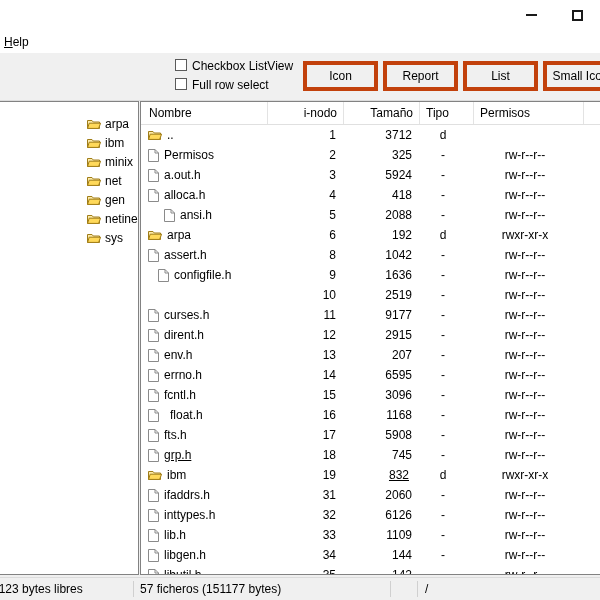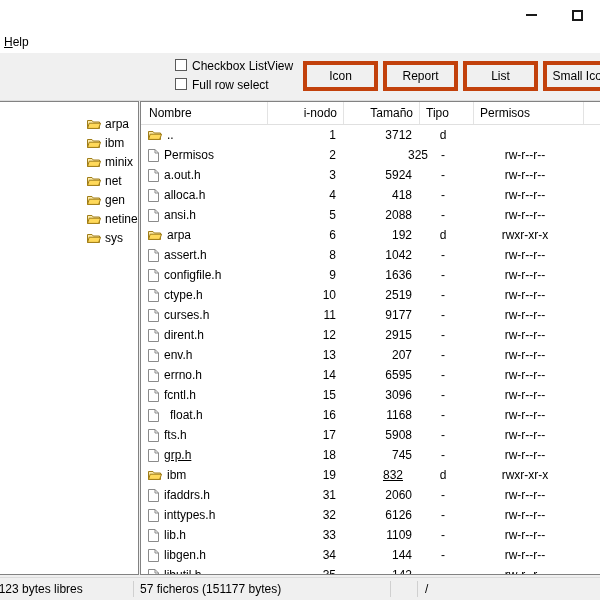--- a/index.html
+++ b/index.html
@@ -343,21 +343,21 @@
         </div>
         <div class="lv-row">
           <div class="lv-cell lv-name" style="left: 2px; width: 125px;">
             <svg class="ico" width="11" height="13" viewBox="0 0 11 13">
               <path d="M0.5 0.5 L7 0.5 L10.5 4 L10.5 12.5 L0.5 12.5 Z" fill="#ffffff" stroke="#8a8a8a" stroke-width="1"></path>
               <path d="M7 0.5 L7 4 L10.5 4" fill="none" stroke="#8a8a8a" stroke-width="1"></path>
             </svg>
             <span class="nm">Permisos</span>
           </div>
           <div class="lv-cell right" style="left: 127px; width: 68px; padding-right: 0px;">2</div>
-          <div class="lv-cell right" style="left: 219px; width: 68px; padding-right: 0px;">325</div>
+          <div class="lv-cell right" style="left: 203px; width: 68px; padding-right: 0px;">325</div>
           <div class="lv-cell center" style="left: 279px; width: 46px; padding-right: 0px;">-</div>
           <div class="lv-cell center" style="left: 333px; width: 102px; padding-right: 0px;">rw-r--r--</div>
           <div class="lv-cell right" style="left: 443px; width: 112px; padding-right: 0px;">13/04/2021 22</div>
         </div>
         <div class="lv-row">
           <div class="lv-cell lv-name" style="left: 2px; width: 125px;">
             <svg class="ico" width="11" height="13" viewBox="0 0 11 13">
               <path d="M0.5 0.5 L7 0.5 L10.5 4 L10.5 12.5 L0.5 12.5 Z" fill="#ffffff" stroke="#8a8a8a" stroke-width="1"></path>
               <path d="M7 0.5 L7 4 L10.5 4" fill="none" stroke="#8a8a8a" stroke-width="1"></path>
             </svg>
@@ -377,21 +377,21 @@
             </svg>
             <span class="nm">alloca.h</span>
           </div>
           <div class="lv-cell right" style="left: 127px; width: 68px; padding-right: 0px;">4</div>
           <div class="lv-cell right" style="left: 203px; width: 68px; padding-right: 0px;">418</div>
           <div class="lv-cell center" style="left: 279px; width: 46px; padding-right: 0px;">-</div>
           <div class="lv-cell center" style="left: 333px; width: 102px; padding-right: 0px;">rw-r--r--</div>
           <div class="lv-cell right" style="left: 443px; width: 112px; padding-right: 0px;">13/04/2021 22</div>
         </div>
         <div class="lv-row">
-          <div class="lv-cell lv-name" style="left: 2px; width: 125px;">
+          <div class="lv-cell lv-name" style="left: 18px; width: 125px;">
             <svg class="ico" width="11" height="13" viewBox="0 0 11 13">
               <path d="M0.5 0.5 L7 0.5 L10.5 4 L10.5 12.5 L0.5 12.5 Z" fill="#ffffff" stroke="#8a8a8a" stroke-width="1"></path>
               <path d="M7 0.5 L7 4 L10.5 4" fill="none" stroke="#8a8a8a" stroke-width="1"></path>
             </svg>
             <span class="nm">ansi.h</span>
           </div>
           <div class="lv-cell right" style="left: 127px; width: 68px; padding-right: 0px;">5</div>
           <div class="lv-cell right" style="left: 203px; width: 68px; padding-right: 0px;">2088</div>
           <div class="lv-cell center" style="left: 279px; width: 46px; padding-right: 0px;">-</div>
           <div class="lv-cell center" style="left: 333px; width: 102px; padding-right: 0px;">rw-r--r--</div>
@@ -419,41 +419,34 @@
             </svg>
             <span class="nm">assert.h</span>
           </div>
           <div class="lv-cell right" style="left: 127px; width: 68px; padding-right: 0px;">8</div>
           <div class="lv-cell right" style="left: 203px; width: 68px; padding-right: 0px;">1042</div>
           <div class="lv-cell center" style="left: 279px; width: 46px; padding-right: 0px;">-</div>
           <div class="lv-cell center" style="left: 333px; width: 102px; padding-right: 0px;">rw-r--r--</div>
           <div class="lv-cell right" style="left: 443px; width: 112px; padding-right: 0px;">13/04/2021 22</div>
         </div>
         <div class="lv-row">
-          <div class="lv-cell lv-name" style="left: 2px; width: 125px;">
+          <div class="lv-cell lv-name" style="left: 12px; width: 125px;">
             <svg class="ico" width="11" height="13" viewBox="0 0 11 13">
               <path d="M0.5 0.5 L7 0.5 L10.5 4 L10.5 12.5 L0.5 12.5 Z" fill="#ffffff" stroke="#8a8a8a" stroke-width="1"></path>
               <path d="M7 0.5 L7 4 L10.5 4" fill="none" stroke="#8a8a8a" stroke-width="1"></path>
             </svg>
             <span class="nm">configfile.h</span>
           </div>
           <div class="lv-cell right" style="left: 127px; width: 68px; padding-right: 0px;">9</div>
           <div class="lv-cell right" style="left: 203px; width: 68px; padding-right: 0px;">1636</div>
           <div class="lv-cell center" style="left: 279px; width: 46px; padding-right: 0px;">-</div>
           <div class="lv-cell center" style="left: 333px; width: 102px; padding-right: 0px;">rw-r--r--</div>
           <div class="lv-cell right" style="left: 443px; width: 112px; padding-right: 0px;">13/04/2021 22</div>
         </div>
         <div class="lv-row">
-          <div class="lv-cell lv-name" style="left: 2px; width: 125px;">
-            <svg class="ico" width="11" height="13" viewBox="0 0 11 13">
-              <path d="M0.5 0.5 L7 0.5 L10.5 4 L10.5 12.5 L0.5 12.5 Z" fill="#ffffff" stroke="#8a8a8a" stroke-width="1"></path>
-              <path d="M7 0.5 L7 4 L10.5 4" fill="none" stroke="#8a8a8a" stroke-width="1"></path>
-            </svg>
-            <span class="nm">ctype.h</span>
-          </div>
           <div class="lv-cell right" style="left: 127px; width: 68px; padding-right: 0px;">10</div>
           <div class="lv-cell right" style="left: 203px; width: 68px; padding-right: 0px;">2519</div>
           <div class="lv-cell center" style="left: 279px; width: 46px; padding-right: 0px;">-</div>
           <div class="lv-cell center" style="left: 333px; width: 102px; padding-right: 0px;">rw-r--r--</div>
           <div class="lv-cell right" style="left: 443px; width: 112px; padding-right: 0px;">13/04/2021 22</div>
         </div>
         <div class="lv-row">
           <div class="lv-cell lv-name" style="left: 2px; width: 125px;">
             <svg class="ico" width="11" height="13" viewBox="0 0 11 13">
               <path d="M0.5 0.5 L7 0.5 L10.5 4 L10.5 12.5 L0.5 12.5 Z" fill="#ffffff" stroke="#8a8a8a" stroke-width="1"></path>
@@ -567,21 +560,21 @@
         </div>
         <div class="lv-row">
           <div class="lv-cell lv-name" style="left: 2px; width: 125px;">
             <svg class="ico" width="14" height="12" viewBox="0 0 14 12">
               <path d="M0.5 2.5 L5 2.5 L6.3 4 L12.5 4 L12.5 10.5 L0.5 10.5 Z" fill="#fdebaa" stroke="#a07d18" stroke-width="1"></path>
               <path d="M2.2 5.2 L13.6 5.2 L11.6 10.4 L0.6 10.4 Z" fill="#ffd95a" stroke="#a07d18" stroke-width="1"></path>
             </svg>
             <span class="nm">ibm</span>
           </div>
           <div class="lv-cell right" style="left: 127px; width: 68px; padding-right: 0px;">19</div>
-          <div class="lv-cell right" style="left: 194px; width: 68px; padding-right: 0px; text-decoration: underline;">832</div>
+          <div class="lv-cell right" style="left: 200px; width: 68px; padding-right: 0px; text-decoration: underline;">832</div>
           <div class="lv-cell center" style="left: 279px; width: 46px; padding-right: 0px;">d</div>
           <div class="lv-cell center" style="left: 333px; width: 102px; padding-right: 0px;">rwxr-xr-x</div>
           <div class="lv-cell right" style="left: 443px; width: 112px; padding-right: 0px;">03/05/2006 23</div>
         </div>
         <div class="lv-row">
           <div class="lv-cell lv-name" style="left: 2px; width: 125px;">
             <svg class="ico" width="11" height="13" viewBox="0 0 11 13">
               <path d="M0.5 0.5 L7 0.5 L10.5 4 L10.5 12.5 L0.5 12.5 Z" fill="#ffffff" stroke="#8a8a8a" stroke-width="1"></path>
               <path d="M7 0.5 L7 4 L10.5 4" fill="none" stroke="#8a8a8a" stroke-width="1"></path>
             </svg>

